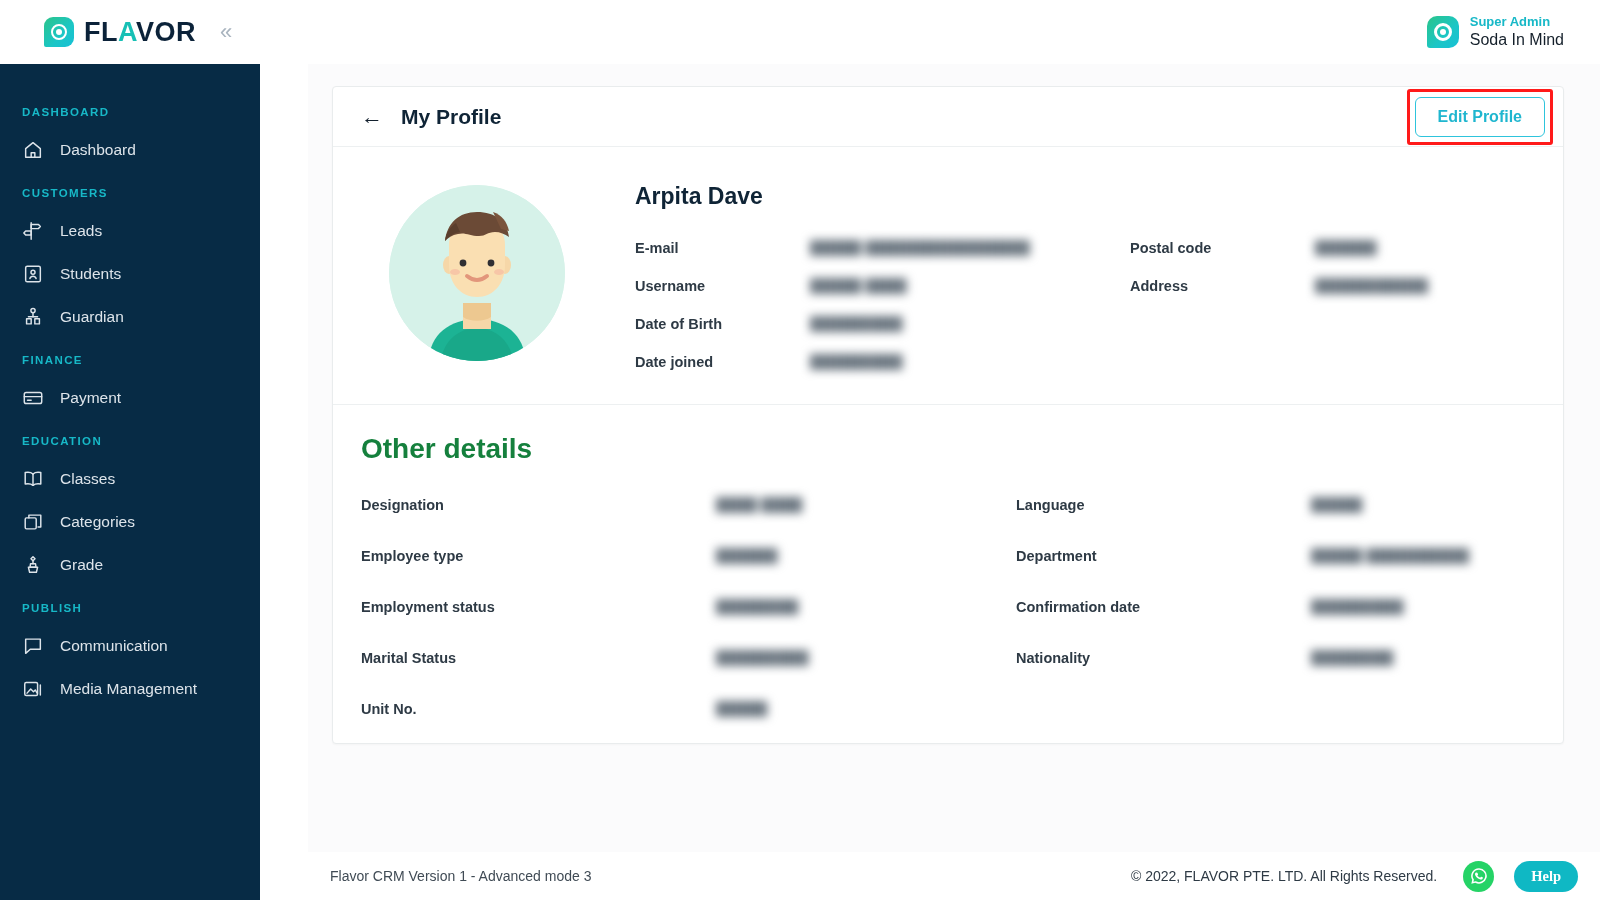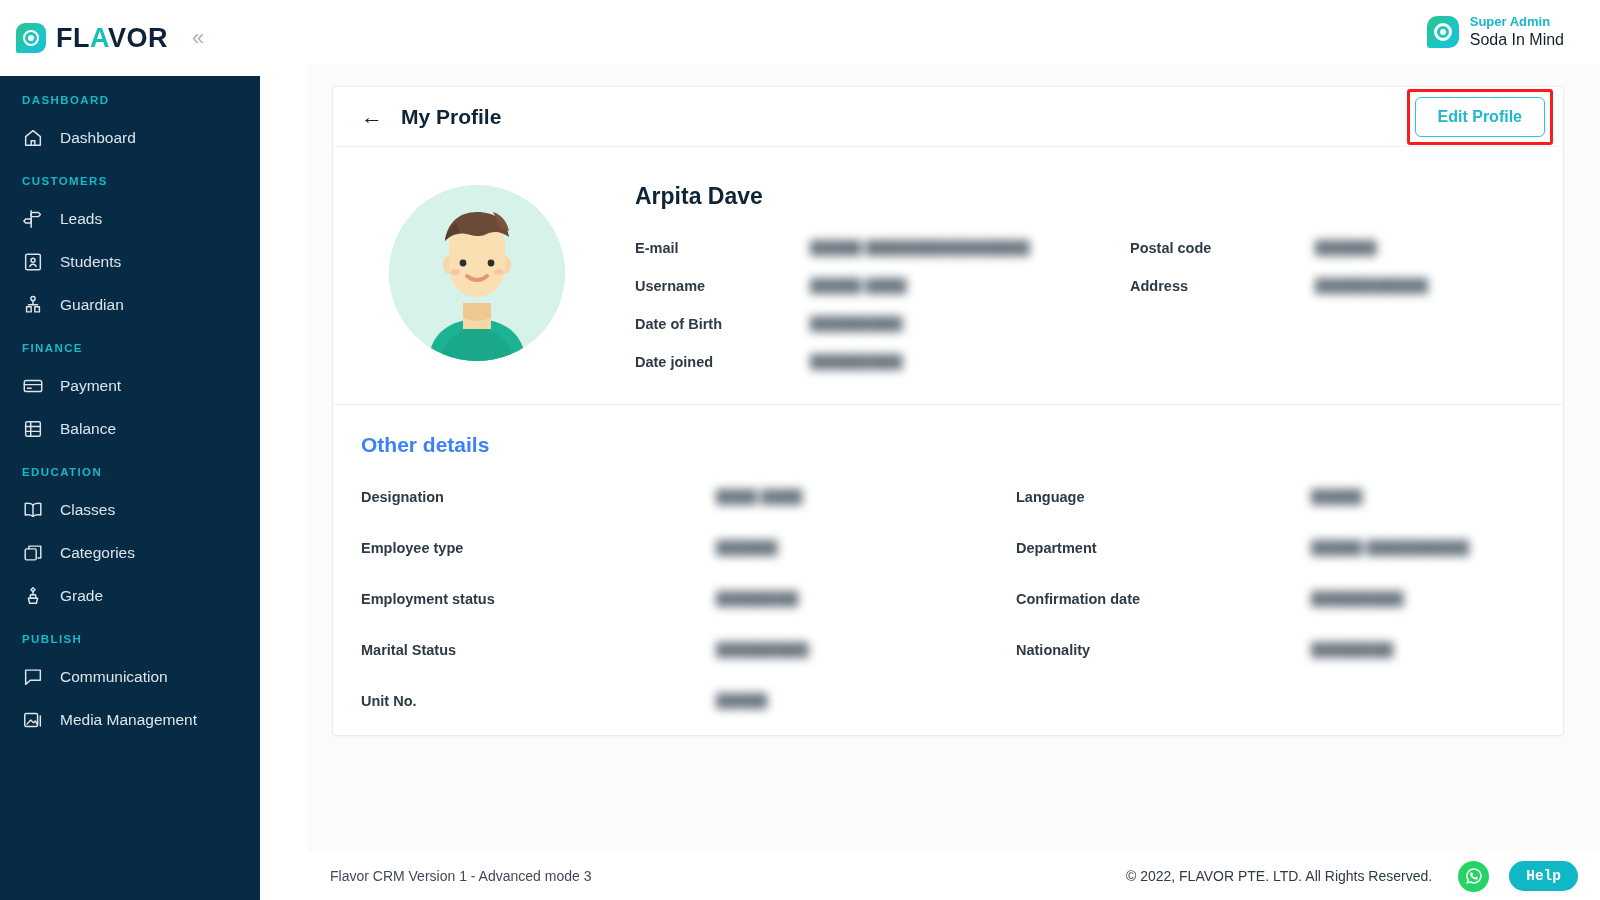--- a/index.html
+++ b/index.html
@@ -12,22 +12,22 @@
   .app { position: relative; width: 1600px; height: 900px; display: flex; }
 
   
   .sidebar {
     width: 260px; min-width: 260px; height: 900px;
     background: #072B45;
     position: relative;
     overflow: hidden;
   }
   .logo-bar {
-    height: 76px; background: #ffffff;
-    display: flex; align-items: center; padding-left: 16px;
+    height: 64px; background: #ffffff;
+    display: flex; align-items: center; padding-left: 44px;
     gap: 10px;
   }
   .logo-mark {
     width: 30px; height: 30px; position: relative;
   }
   .logo-mark .leaf {
     position: absolute; inset: 0;
     background: linear-gradient(135deg, #2BC48A 0%, #1BC6C6 60%, #17C0D6 100%);
     border-radius: 9px 9px 9px 2px;
   }
@@ -43,21 +43,21 @@
   .logo-word {
     font-size: 27px; font-weight: bold; letter-spacing: 0.5px;
     color: #0B2239;
   }
   .logo-word .a1 { color: #17C0B5; }
   .collapse-icon {
     color: #A9B4BF; font-size: 22px; margin-left: 14px;
     line-height: 1; cursor: pointer; letter-spacing: -3px;
   }
 
-  .nav { padding-top: 4px; }
+  .nav { padding-top: 28px; }
   .nav-section {
     color: #17B8C7; font-size: 11.5px; font-weight: bold;
     letter-spacing: 1.4px; padding: 0 0 0 22px; margin: 16px 0 10px 0;
   }
   .nav-section.first { margin-top: 14px; }
   .nav-item {
     display: flex; align-items: center; gap: 16px;
     height: 43px; padding-left: 22px;
     color: #DDE4EA; font-size: 15.5px; cursor: pointer;
   }
@@ -149,21 +149,21 @@
     filter: blur(5px);
     user-select: none;
     white-space: nowrap; overflow: hidden;
   }
   .f-value.empty { visibility: hidden; }
 
   .divider { height: 1px; background: #edf0f1; }
 
   .other-wrap { padding: 28px 28px 26px 28px; }
   .other-title {
-    font-size: 21px; font-weight: bold; color: #3b82f6; margin-bottom: 32px;
+    font-size: 28px; font-weight: bold; color: #15803d; margin-bottom: 32px;
   }
   .other-grid {
     display: grid; grid-template-columns: 355px 300px 295px 1fr;
     row-gap: 35px; align-items: center;
   }
 
   
   .footer {
     height: 48px; flex: 0 0 48px; background: #ffffff;
     display: flex; align-items: center; justify-content: space-between;
@@ -173,21 +173,21 @@
   .footer-right { display: flex; align-items: center; gap: 20px; }
   .footer-copy { font-size: 14px; color: #2E3A45; margin-right: 6px; }
   .wa-btn {
     width: 31px; height: 31px; border-radius: 50%;
     background: #25D366; display: flex; align-items: center; justify-content: center;
     cursor: pointer;
   }
   .wa-btn svg { width: 20px; height: 20px; }
   .help-btn {
     background: #0FB8C4; color: #ffffff; border: none; border-radius: 16px;
-    font-family: Liberation Mono, monospace;
+    font-family: Liberation Serif, serif;
     font-size: 14.5px; font-weight: bold; padding: 7px 17px; cursor: pointer;
   }
 </style>
 </head>
 <body>
 
 <div class="app">
 
   <aside class="sidebar">
     <div class="logo-bar">
@@ -249,29 +249,20 @@
       <div class="nav-section">FINANCE</div>
       <div class="nav-item">
         <span class="ico">
             <svg viewBox="0 0 24 24" fill="none" stroke="#DDE4EA" stroke-width="1.6" stroke-linecap="round" stroke-linejoin="round">
               <rect x="2.5" y="6" width="19" height="12" rx="2"></rect>
               <path d="M2.5 10.5h19"></path>
               <path d="M6 14.5h4"></path>
             </svg>
           </span>
         <span>Payment</span>
-      </div>
-      <div class="nav-item">
-        <span class="ico">
-            <svg viewBox="0 0 24 24" fill="none" stroke="#DDE4EA" stroke-width="1.6" stroke-linecap="round" stroke-linejoin="round">
-              <rect x="4" y="4" width="16" height="16" rx="1.6"></rect>
-              <path d="M4 9.3h16M4 14.6h16M9.5 4v16"></path>
-            </svg>
-          </span>
-        <span>Balance</span>
       </div>
 
       <div class="nav-section">EDUCATION</div>
       <div class="nav-item">
         <span class="ico">
             <svg viewBox="0 0 24 24" fill="none" stroke="#DDE4EA" stroke-width="1.6" stroke-linecap="round" stroke-linejoin="round">
               <path d="M12 6.5C10 4.8 6.6 4.4 3.5 5v12.4c3.1-.6 6.5-.2 8.5 1.5"></path>
               <path d="M12 6.5c2-1.7 5.4-2.1 8.5-1.5v12.4c-3.1-.6-6.5-.2-8.5 1.5"></path>
               <path d="M12 6.5v12.4"></path>
             </svg>

